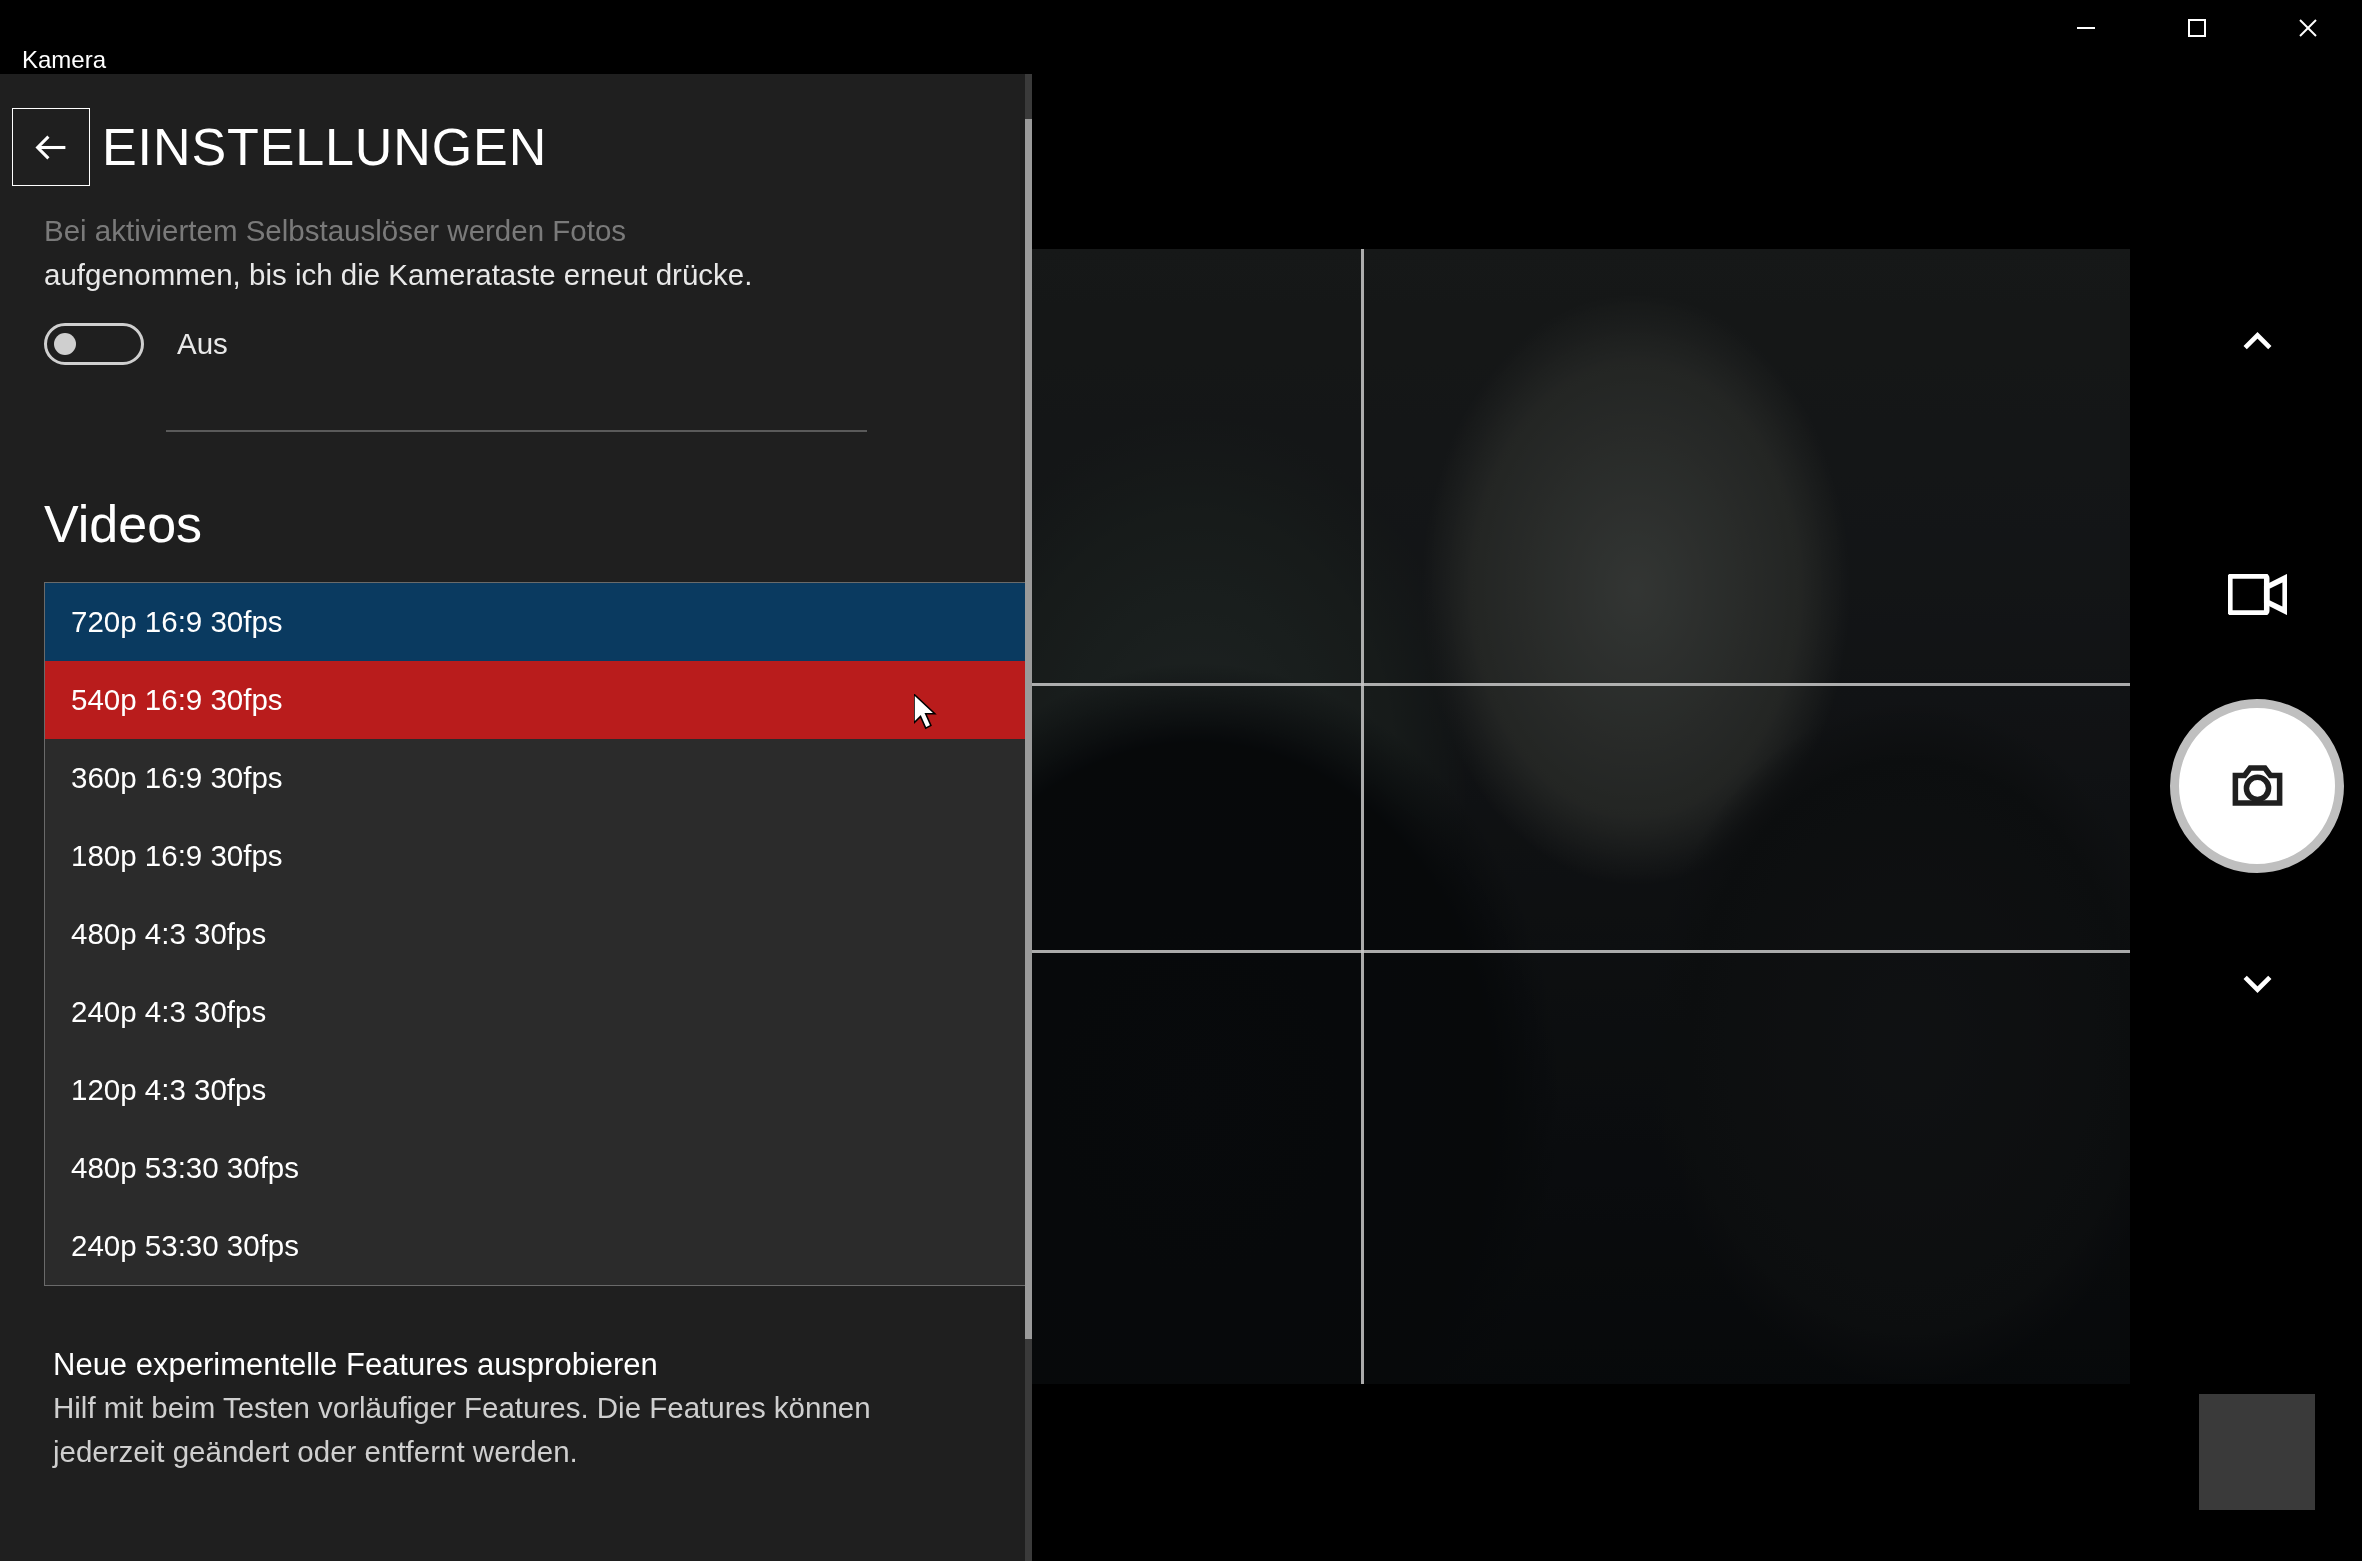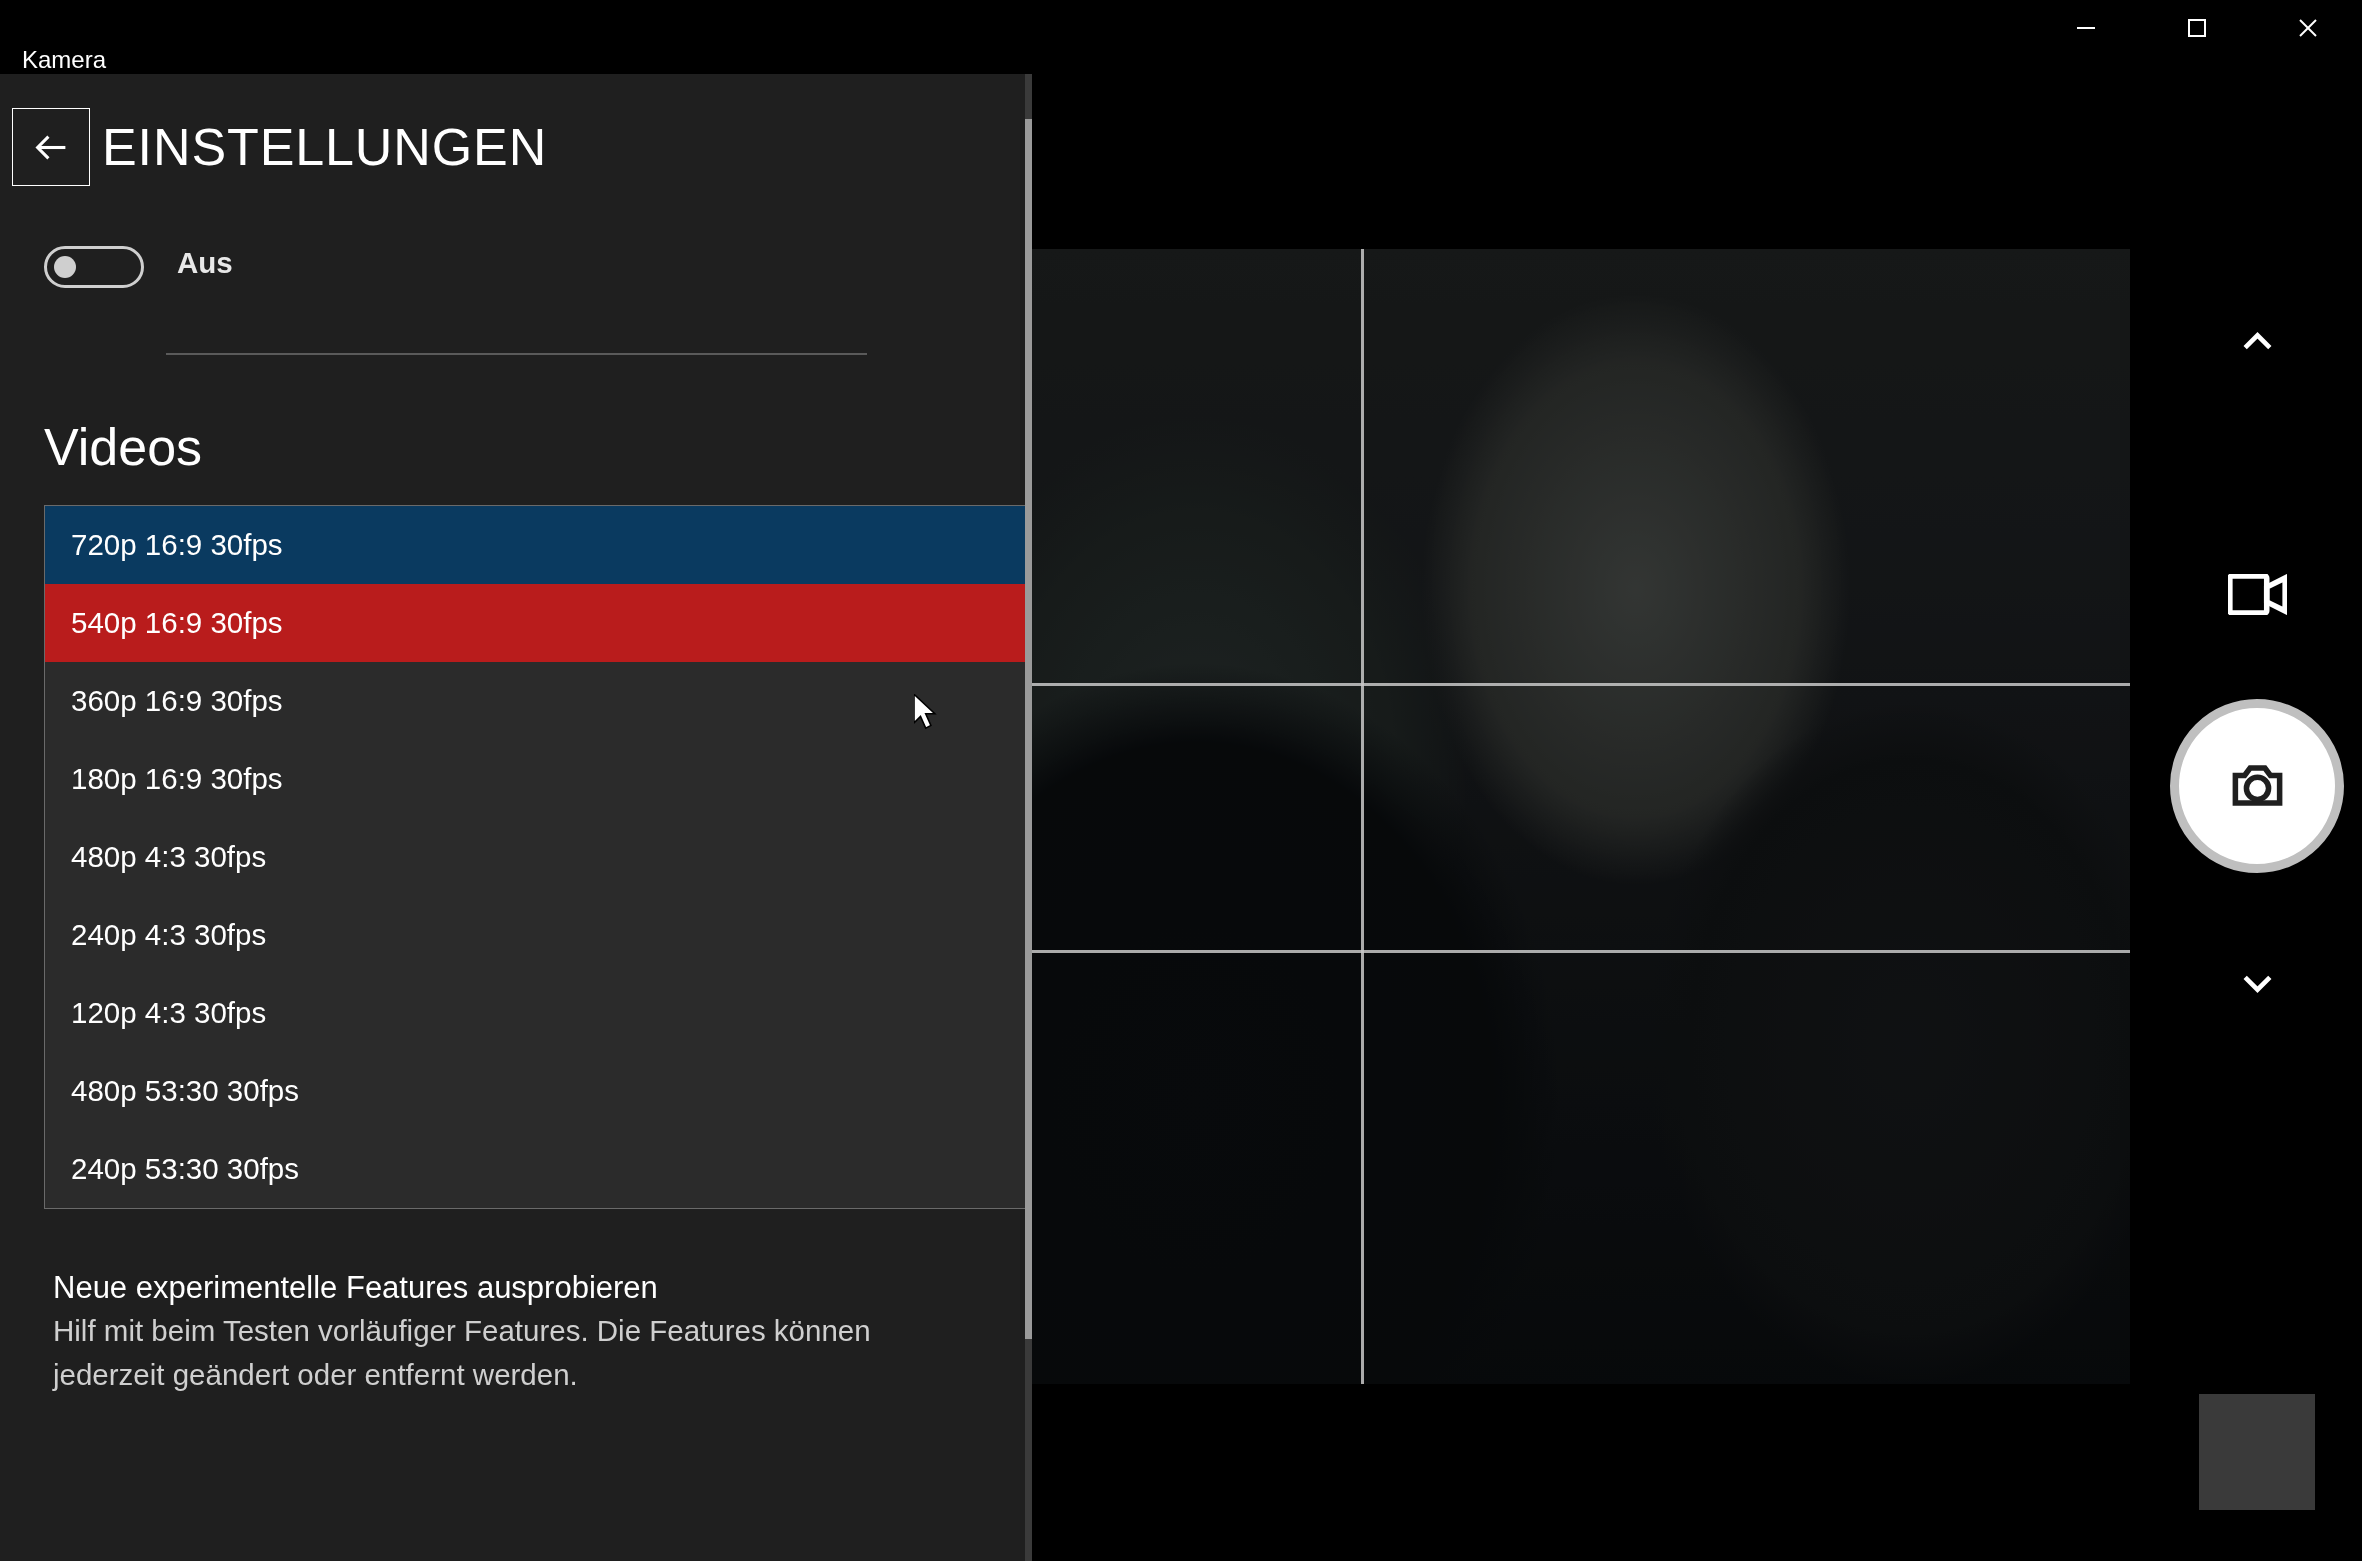--- a/index.html
+++ b/index.html
@@ -81,23 +81,23 @@
     line-height: 44px;
     color: #e8e8e8;
     margin-top: -11px;
   }
   .truncated-top-text .faded {
     color: #7a7a7a;
   }
 
   .toggle-row {
     display: flex;
+    align-items: center;
     gap: 33px;
     margin-top: 26px;
-    font-weight: bold;
   }
   .toggle {
     width: 100px;
     height: 42px;
     border: 3.7px solid #cfcfcf;
     border-radius: 42px;
     position: relative;
     background: transparent;
   }
   .toggle::after {
@@ -284,20 +284,24 @@
       <div class="back-btn outlined">
         <svg viewBox="0 0 24 24">
           <line x1="21" y1="12" x2="3" y2="12"></line>
           <polyline points="10,5 3,12 10,19"></polyline>
         </svg>
       </div>
       <div class="settings-title">EINSTELLUNGEN</div>
     </div>
 
     <div class="panel-body">
+      <div class="truncated-top-text">
+        <span class="faded">Bei aktiviertem Selbstauslöser werden Fotos</span><br>
+        <span>aufgenommen, bis ich die Kamerataste erneut drücke.</span>
+      </div>
 
       <div class="toggle-row">
         <div class="toggle"></div>
         <div class="toggle-label">Aus</div>
       </div>
 
       <div class="hr"></div>
 
       <div class="section-title">Videos</div>
 

